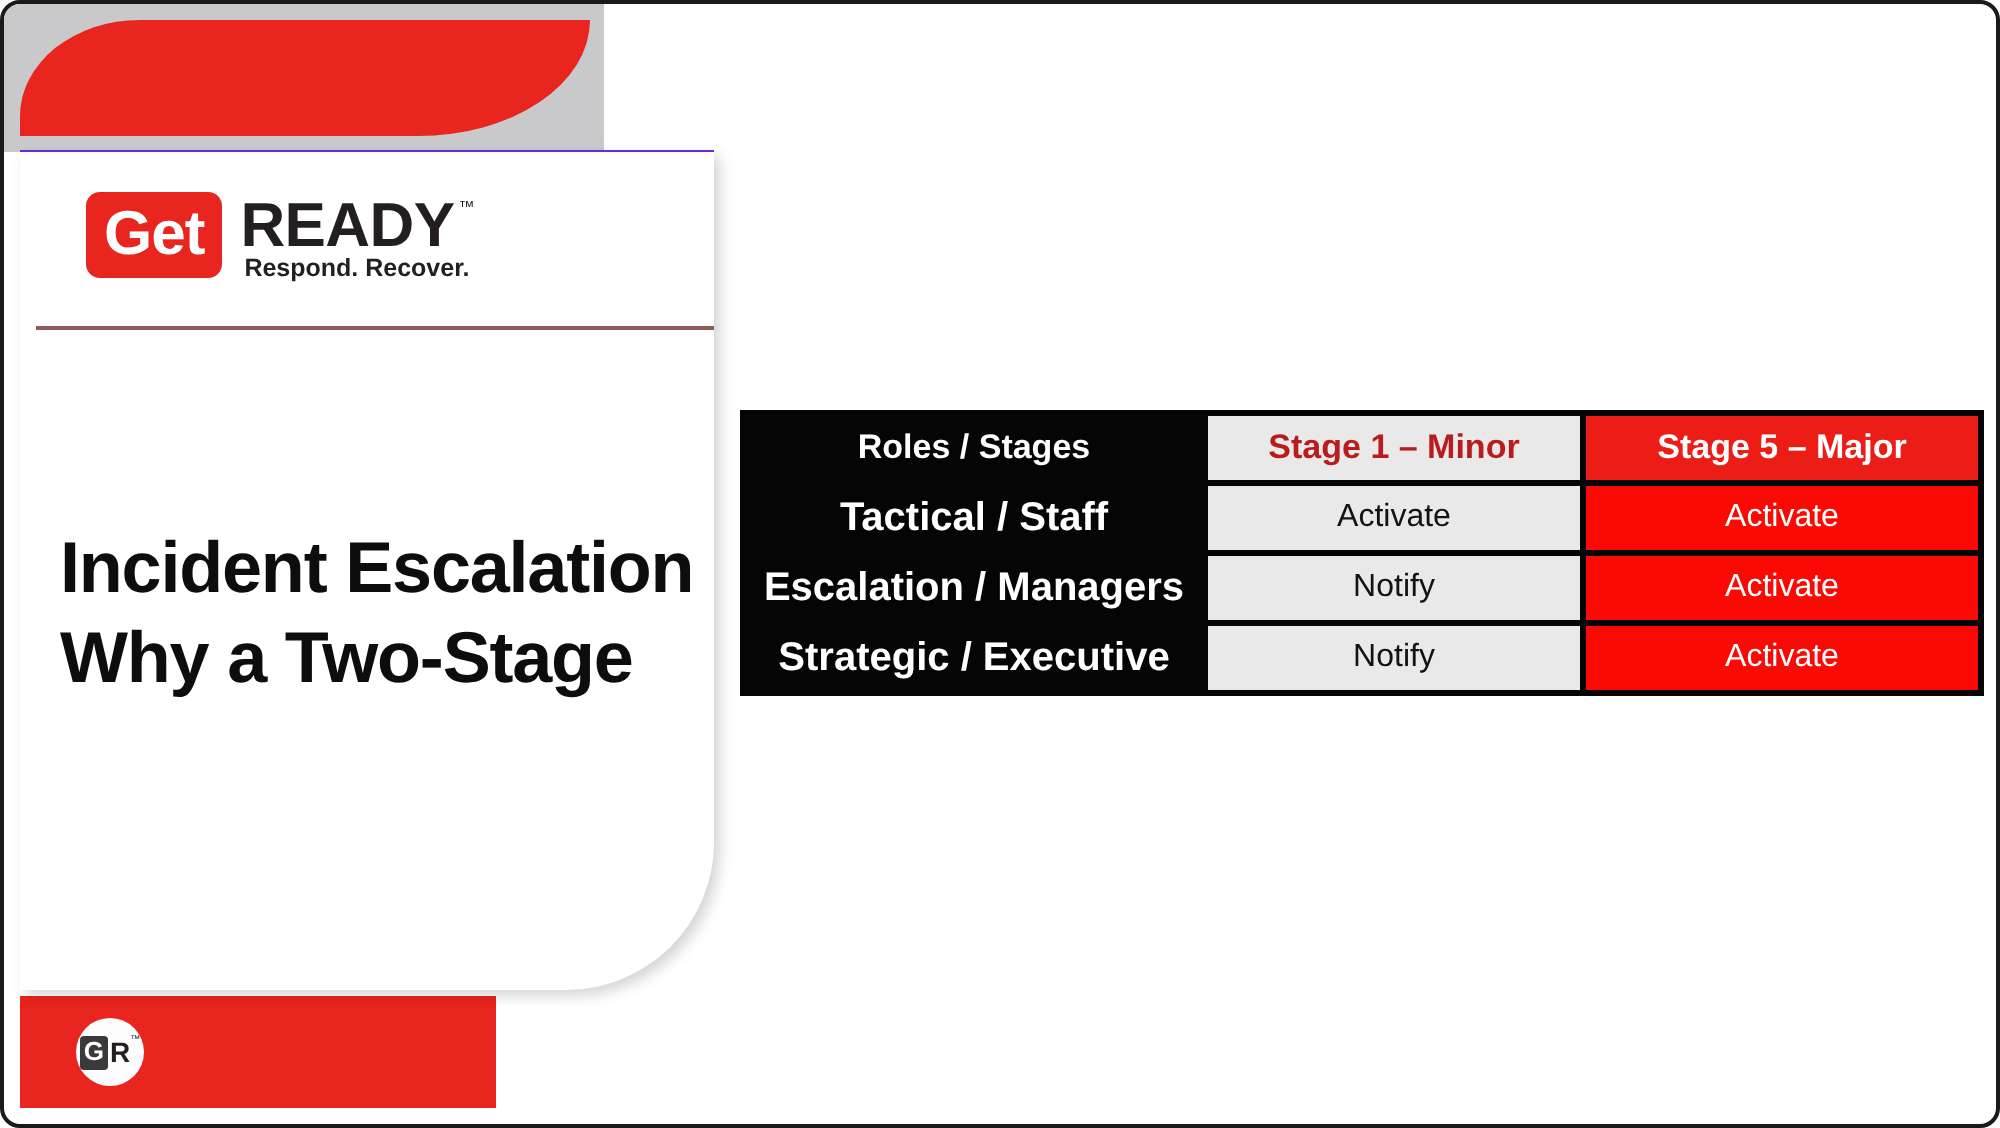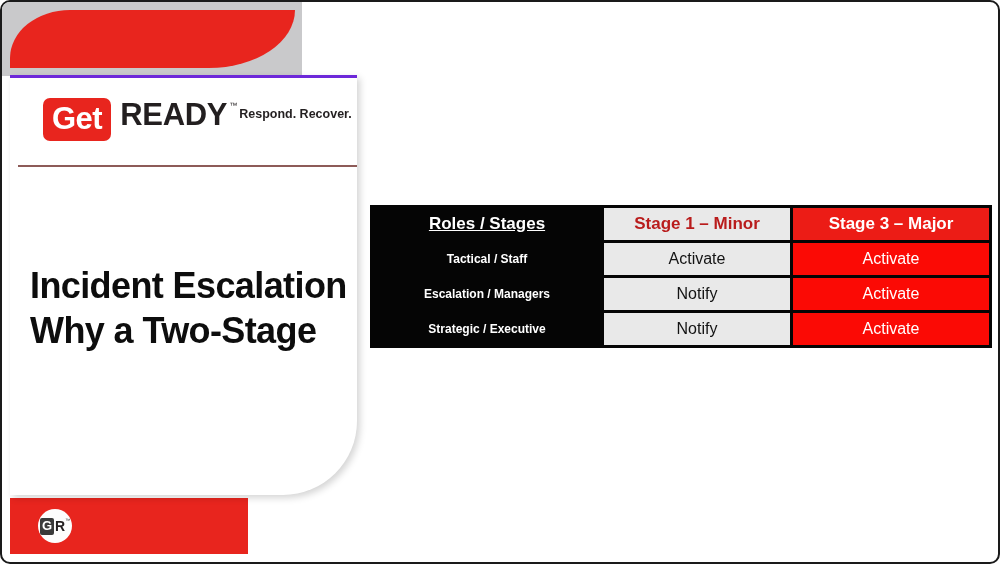--- a/index.html
+++ b/index.html
@@ -99,21 +99,21 @@
   }
 
   
   .title-card {
     position: absolute;
     left: 8px;
     top: 73px;
     width: 347px;
     height: 420px;
     background: #ffffff;
-    border-top: 3px solid #6d28d9;
+    border-top: 1px solid #6d28d9;
     border-bottom-right-radius: 74px;
     box-shadow: 3px 3px 7px rgba(0,0,0,0.17);
     box-sizing: border-box;
     overflow: hidden;
   }
 
   .logo-row {
     position: absolute;
     left: 33px;
     top: 20px;
@@ -127,21 +127,22 @@
     font-size: 31px;
     line-height: 31px;
     padding: 5px 9px 7px 9px;
     border-radius: 7px;
     letter-spacing: -0.5px;
     font-family: "Liberation Sans", sans-serif;
   }
   .logo-right {
     margin-left: 9px;
     display: flex;
-    align-items: center;
+    flex-direction: column;
+    align-items: flex-start;
   }
   .logo-ready-line {
     display: flex;
     align-items: flex-start;
   }
   .logo-ready {
     color: #231f20;
     font-weight: bold;
     font-size: 31px;
     line-height: 33px;
@@ -211,38 +212,37 @@
   }
   .col-role  { width: 228px; }
   .col-minor { width: 186px; }
   .col-major { width: 196px; }
 
   .cell-role-head {
     background: #050505;
     color: #ffffff;
     font-size: 17px;
     font-weight: bold;
-    text-decoration: underline;
   }
   .cell-minor-head {
     background: #e9e9e9;
     color: #b91c1c;
     font-size: 17px;
     font-weight: bold;
   }
   .cell-major-head {
     background: #ec1c16;
     color: #ffffff;
     font-size: 17px;
     font-weight: bold;
   }
   .cell-role {
     background: #050505;
     color: #ffffff;
-    font-size: 12px;
+    font-size: 20px;
     font-weight: bold;
   }
   .cell-minor {
     background: #e9e9e9;
     color: #131313;
     font-size: 16px;
     font-weight: normal;
   }
   .cell-major {
     background: #fb0a05;
@@ -286,21 +286,21 @@
       <span class="tl">Why a Two-Stage</span>
     </div>
 
   </div>
 
   <table class="matrix">
     <thead>
       <tr>
         <td class="cell-role-head col-role">Roles / Stages</td>
         <td class="cell-minor-head col-minor">Stage 1 – Minor</td>
-        <td class="cell-major-head col-major">Stage 3 – Major</td>
+        <td class="cell-major-head col-major">Stage 5 – Major</td>
       </tr>
     </thead>
     <tbody>
       <tr>
         <td class="cell-role">Tactical / Staff</td>
         <td class="cell-minor">Activate</td>
         <td class="cell-major">Activate</td>
       </tr>
       <tr>
         <td class="cell-role">Escalation / Managers</td>

